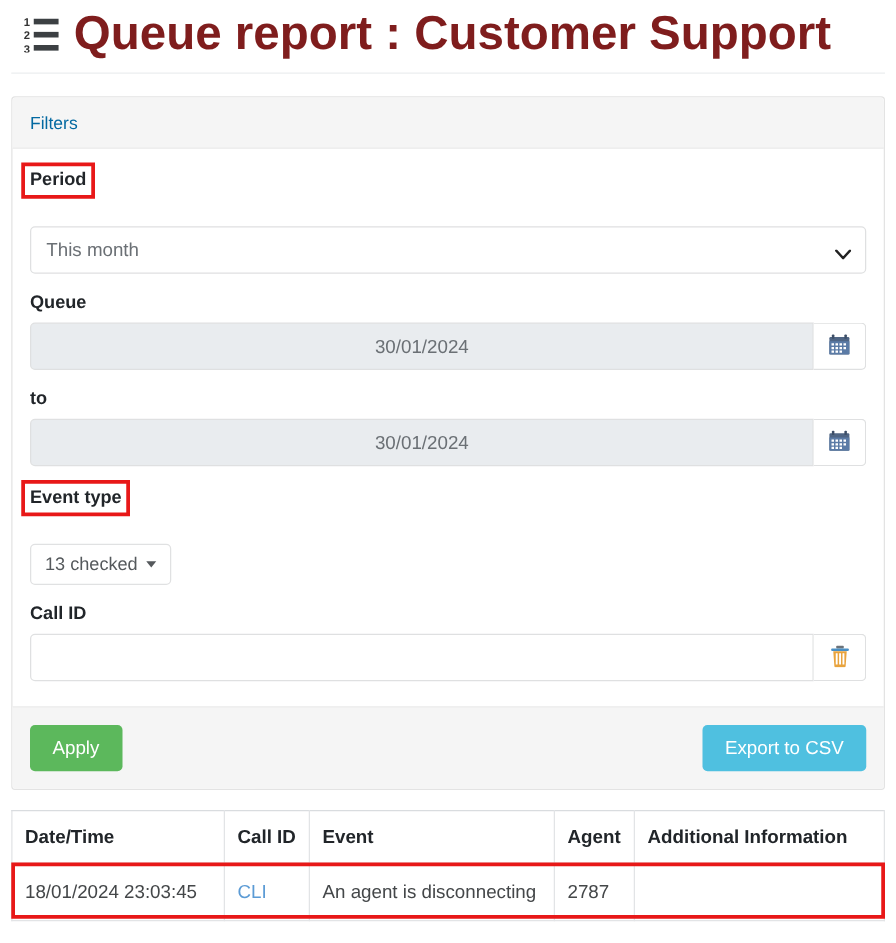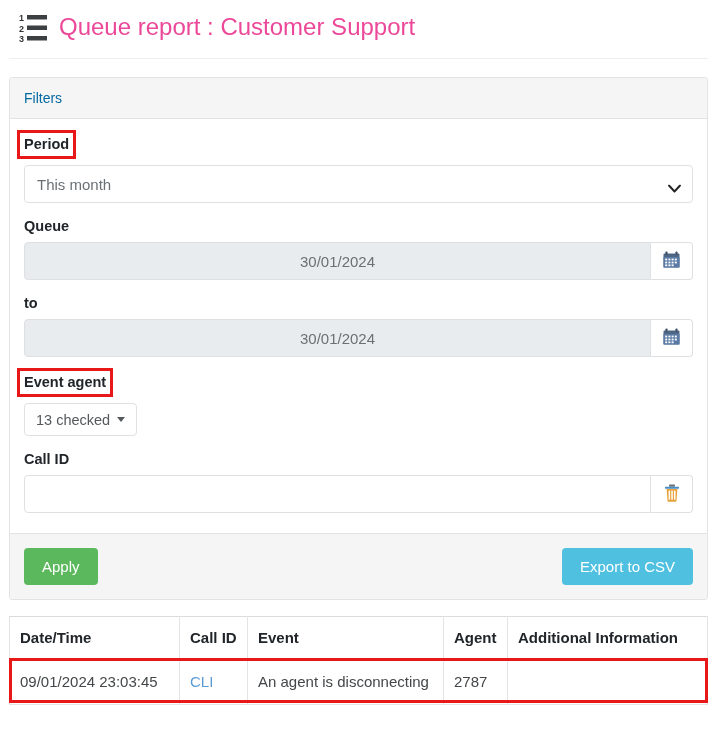--- a/index.html
+++ b/index.html
@@ -21,23 +21,23 @@
     border-bottom: 1px solid #eceeef;
     margin: 0 9px 0 9px;
   }
   .ol-icon {
     width: 28px; height: 30px;
     display: block;
     flex: 0 0 auto;
     margin-right: 12px;
   }
   .page-title {
-    font-size: 24px;
-    font-weight: 400;
-    color: #ec4899;
+    font-size: 38px;
+    font-weight: 700;
+    color: #7f1d1d;
     line-height: 34px;
     white-space: nowrap;
   }
 
   
   .card {
     margin: 18px 9px 0 9px;
     border: 1px solid #e3e3e3;
     border-radius: 3px;
     background: #ffffff;
@@ -69,21 +69,21 @@
     font-size: 14.5px;
     font-weight: bold;
     color: #212529;
     margin: 0 0 6px 0;
     line-height: 19px;
   }
   .label-boxed {
     outline: 3px solid #e81818;
     padding: 2px 4px;
     margin-left: -4px;
-    margin-bottom: 9px;
+    margin-bottom: 25px;
   }
 
   .select-wrap { position: relative; width: 100%; }
   select.form-control {
     -webkit-appearance: none;
     appearance: none;
     width: 100%;
     height: 38px;
     padding: 6px 30px 6px 12px;
     font-size: 15px;
@@ -306,21 +306,21 @@
                   <rect x="5.4" y="13.4" width="2" height="1.8"></rect>
                   <rect x="8.6" y="13.4" width="2" height="1.8"></rect>
                 </g>
               </svg>
             </span>
           </button>
         </div>
       </div>
 
       <div class="form-group">
-        <div class="form-label label-boxed">Event agent</div>
+        <div class="form-label label-boxed">Event type</div>
         <div>
           <button class="dropdown-btn">
             <span>13 checked</span>
             <span class="caret"></span>
           </button>
         </div>
       </div>
 
       <div class="form-group">
         <div class="form-label">Call ID</div>
@@ -357,21 +357,21 @@
         <tr>
           <th class="col-datetime">Date/Time</th>
           <th class="col-callid">Call ID</th>
           <th class="col-event">Event</th>
           <th class="col-agent">Agent</th>
           <th>Additional Information</th>
         </tr>
       </thead>
       <tbody>
         <tr>
-          <td class="cell-datetime">09/01/2024 23:03:45</td>
+          <td class="cell-datetime">18/01/2024 23:03:45</td>
           <td class="cell-callid">
             <a href="#">CLI</a>
           </td>
           <td class="cell-event">An agent is disconnecting</td>
           <td class="cell-agent">2787</td>
           <td class="cell-additional"></td>
         </tr>
       </tbody>
     </table>
     <div class="row-highlight" id="rowHighlight" style="left: 0px; top: 41.5px; width: 699px; height: 45px;"></div>

